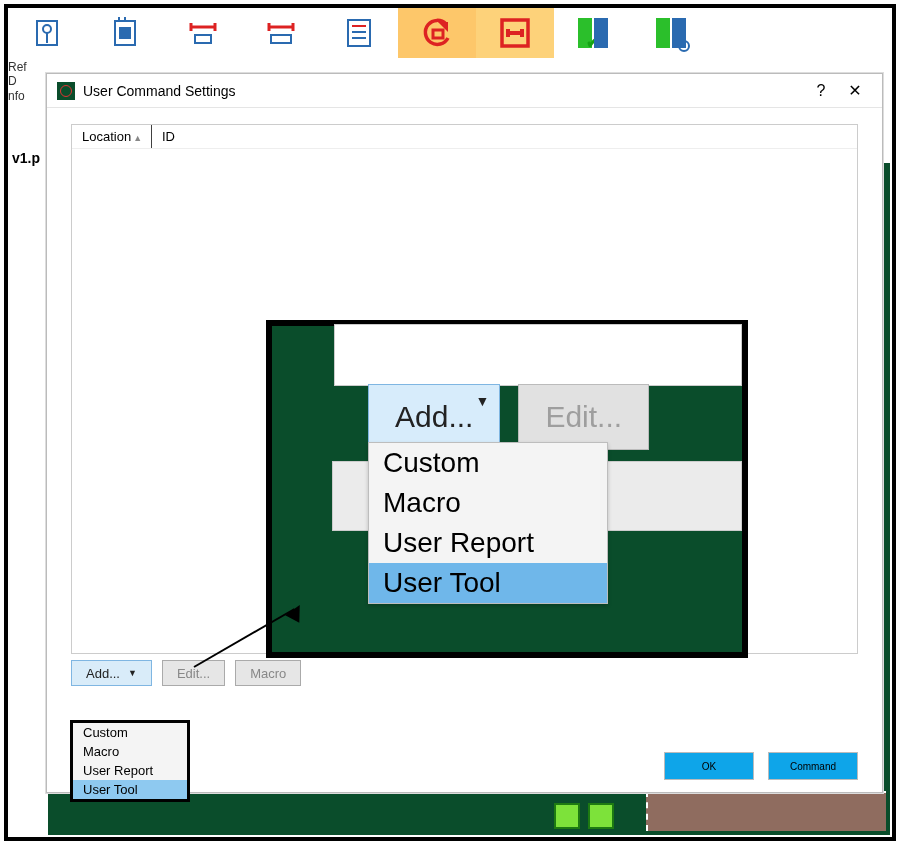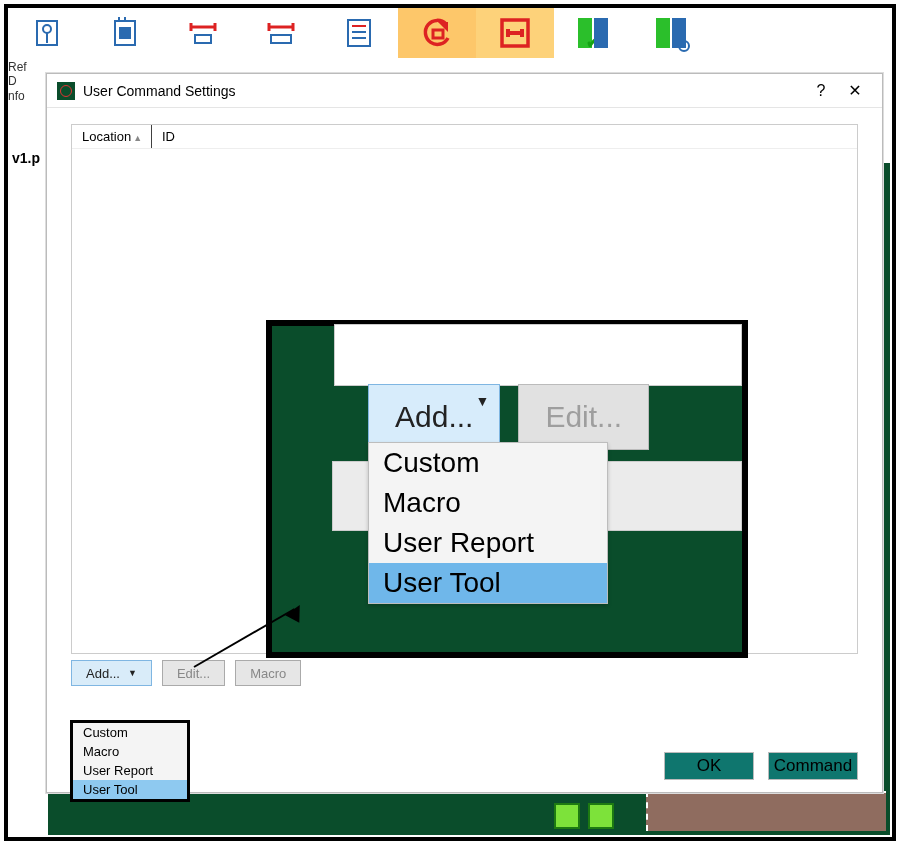--- a/index.html
+++ b/index.html
@@ -38,21 +38,21 @@
   .lb-col.id   { width:42px; }
   .lb-col.name { width:140px; }
   .lb-col.desc { flex:1; text-align:center; }
 
   .btn-row { margin-top:6px; display:flex; gap:10px; }
   .btn { height:26px; padding:0 14px; border:1px solid #aaa; background:#e6e6e6; color:#888; display:flex; align-items:center; font-size:13px; }
   .btn.enabled { background:#d9ecf9; border:1px solid #7fb6e2; color:#222; }
   .btn.enabled .caret { margin-left:8px; font-size:9px; }
 
   .dialog-btns { position:absolute; right:24px; bottom:12px; display:flex; gap:14px; }
-  .dlg-btn { width:90px; height:28px; border:1px solid #bbb; background:#0f766e; display:flex; align-items:center; justify-content:center; font-size:17px; }
+  .dlg-btn { width:90px; height:28px; border:1px solid #bbb; background:#0ea5e9; display:flex; align-items:center; justify-content:center; font-size:10px; }
 
   
   .menu-small { position:absolute; left:62px; top:712px; width:120px; border:3px solid #000; background:#f4f4f4; z-index:5; }
   .menu-small .mi { padding:2px 10px; font-size:13px; }
   .menu-small .mi.sel { background:#8ec9f0; }
 
   
   .zoom { position:absolute; left:258px; top:312px; width:482px; height:338px; border:6px solid #000; background:#0a4d2b; z-index:4; }
   .zoom-panel { position:absolute; left:62px; top:-2px; right:0; background:#fff; border:1px solid #ccc; height:62px; }
   .zoom-btns { position:absolute; left:96px; top:58px; display:flex; gap:18px; }

